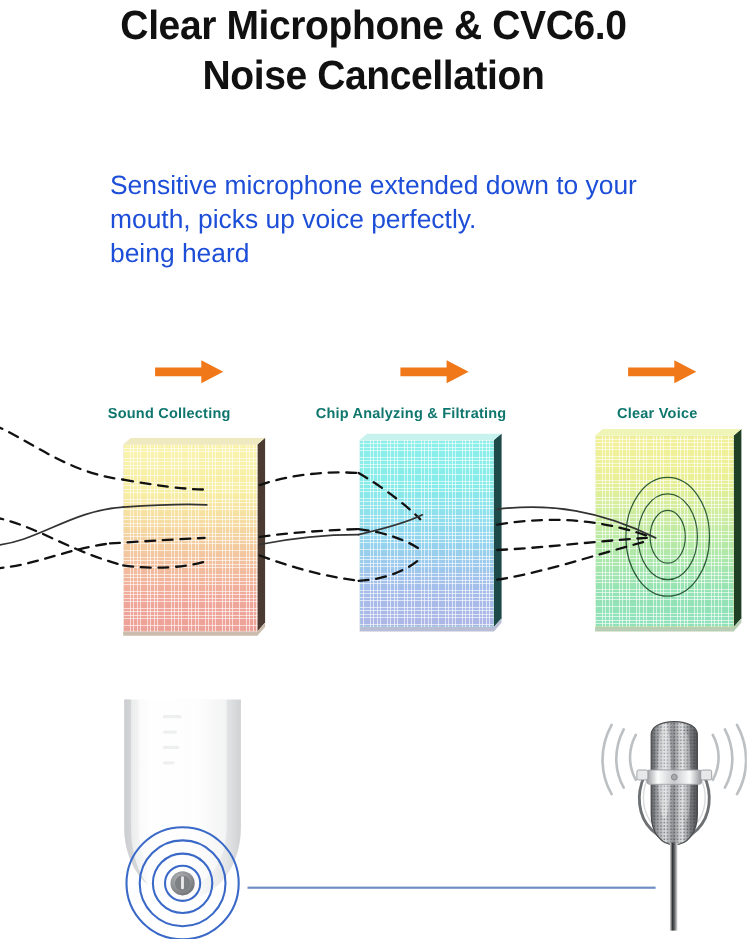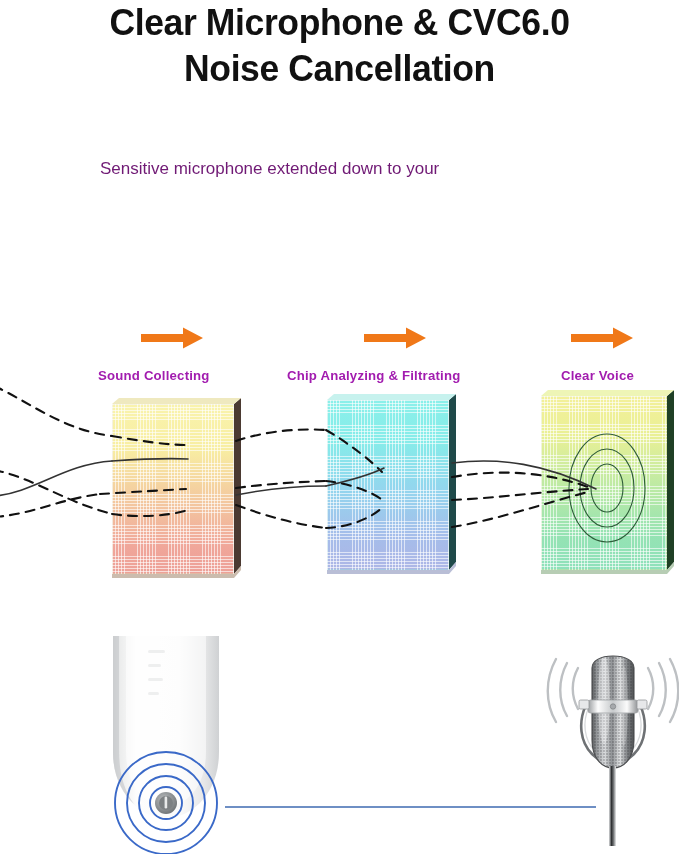--- a/index.html
+++ b/index.html
@@ -14,27 +14,27 @@
     text-align:center;color:#111;
     font-weight:bold;font-size:37px;line-height:46px;
     letter-spacing:-0.4px;
     transform:scaleX(0.96);transform-origin:50% 0;
   }
   .title .l1{display:block;}
   .title .l2{display:block;}
 
   .body-copy{
     position:absolute;left:100px;top:153px;width:540px;
-    color:#701a75;font-size:17px;line-height:31px;font-weight:400;
+    color:#1d4ed8;font-size:24px;line-height:31px;font-weight:400;
   }
   .body-copy p{margin:0;}
 
   
   .stage-label{
-    position:absolute;color:#a21caf;font-size:13.2px;font-weight:bold;
+    position:absolute;color:#0f766e;font-size:13.2px;font-weight:bold;
     letter-spacing:0.2px;white-space:nowrap;
   }
   .arrow{position:absolute;}
 
   
   .panel-wrap{position:absolute;}
   .panel-face{position:absolute;left:0;top:0;width:100%;height:100%;}
   .mesh{position:absolute;left:0;top:0;width:100%;height:100%;
         background-image:
           repeating-linear-gradient(to right, rgba(255,255,255,.62) 0 0.7px, rgba(255,255,255,0) 0.7px 3.1px),
@@ -52,20 +52,22 @@
 
 <div id="stage">
 
   <div class="title">
     <span class="l1">Clear Microphone &amp; CVC6.0</span>
     <span class="l2">Noise Cancellation</span>
   </div>
 
   <div class="body-copy">
     <p>Sensitive microphone extended down to your</p>
+    <p>mouth, picks up voice perfectly.</p>
+    <p>being heard</p>
   </div>
 
   <svg class="arrow" style="left:139px;top:326px;" width="66" height="24" viewBox="0 0 66 24">
     <path d="M2 8 H44 V1.5 L64 12 L44 22.5 V16 H2 Z" fill="#f07818"></path>
   </svg>
   <svg class="arrow" style="left:362px;top:326px;" width="66" height="24" viewBox="0 0 66 24">
     <path d="M2 8 H44 V1.5 L64 12 L44 22.5 V16 H2 Z" fill="#f07818"></path>
   </svg>
   <svg class="arrow" style="left:569px;top:326px;" width="66" height="24" viewBox="0 0 66 24">
     <path d="M2 8 H44 V1.5 L64 12 L44 22.5 V16 H2 Z" fill="#f07818"></path>

